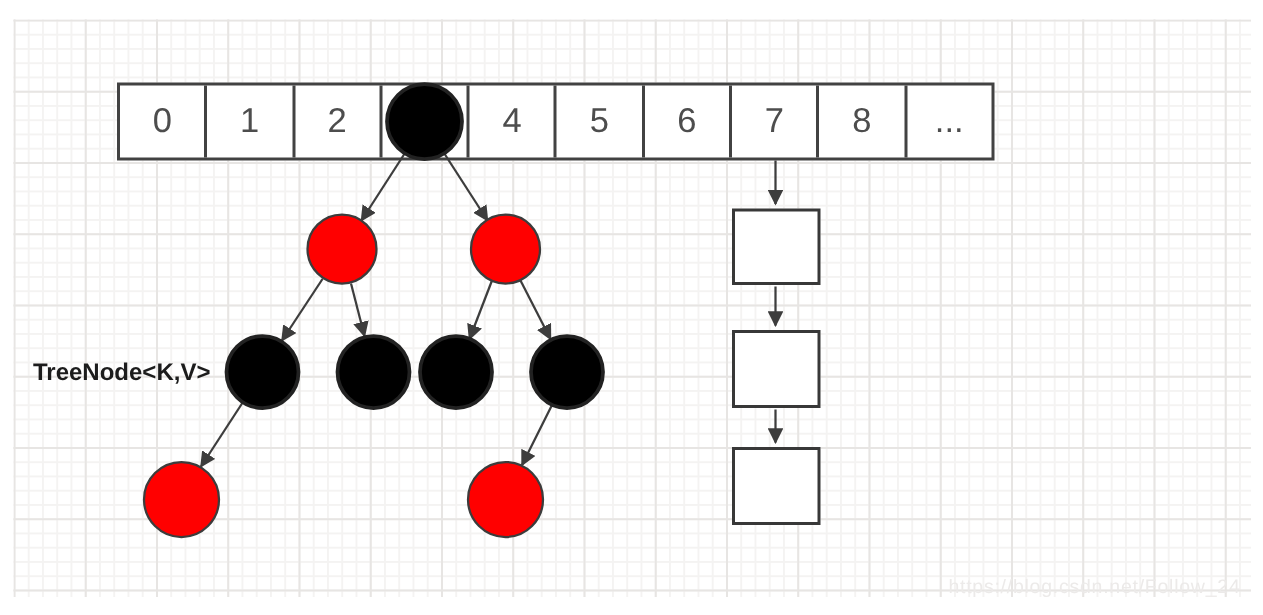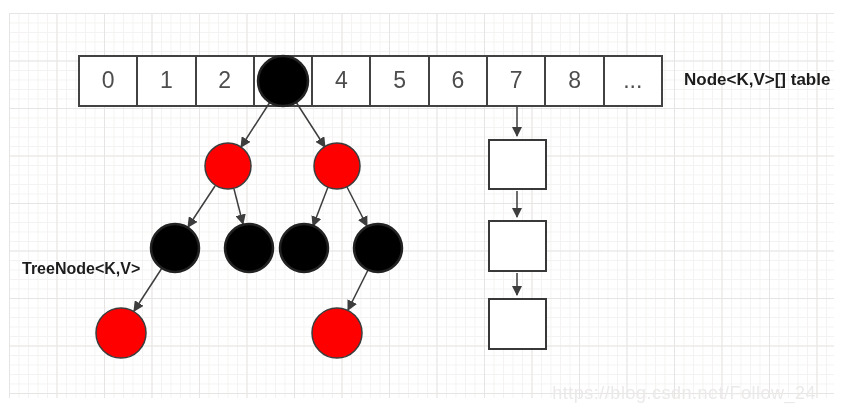--- a/index.html
+++ b/index.html
@@ -65,25 +65,25 @@
   .node-black { stroke: #222222; stroke-width: 2.5; }
   
   .lbl {
     position: absolute;
     font-weight: bold;
     color: #1c1c1c;
     white-space: nowrap;
   }
   .lbl-table    { left: 684px; top: 70px;  font-size: 17px; }
   .lbl-node     { left: 577px; top: 155px; font-size: 16px; }
-  .lbl-treenode { left: 22px;  top: 240px; font-size: 16px; margin-top: 20px; }
+  .lbl-treenode { left: 22px;  top: 240px; font-size: 16px; }
   .watermark {
     position: absolute;
-    right: 26px; top: 383px;
-    font-size: 18px;
+    right: 15px; top: 383px;
+    font-size: 13px;
     color: #eceae9;
     letter-spacing: 0.5px;
     white-space: nowrap;
     text-align: right;
   }
 </style>
 </head>
 <body>
 
 <div class="canvas">
@@ -131,18 +131,17 @@
     <circle class="node-red" cx="228" cy="166" r="23" fill="#ff0000"></circle>
     <circle class="node-red" cx="337" cy="166" r="23" fill="#ff0000"></circle>
     <circle class="node-black" cx="175" cy="248" r="24" fill="#000000"></circle>
     <circle class="node-black" cx="249" cy="248" r="24" fill="#000000"></circle>
     <circle class="node-black" cx="304" cy="248" r="24" fill="#000000"></circle>
     <circle class="node-black" cx="378" cy="248" r="24" fill="#000000"></circle>
     <circle class="node-red" cx="121" cy="333" r="25" fill="#ff0000"></circle>
     <circle class="node-red" cx="337" cy="333" r="25" fill="#ff0000"></circle>
   </svg>
 
-  <div class="lbl lbl-table">Node&lt;K,V&gt;[] table</div>
   <div class="lbl lbl-treenode">TreeNode&lt;K,V&gt;</div>
 
   <div class="watermark">https://blog.csdn.net/Follow_24</div>
 
 </div>
 
 </body></html>

